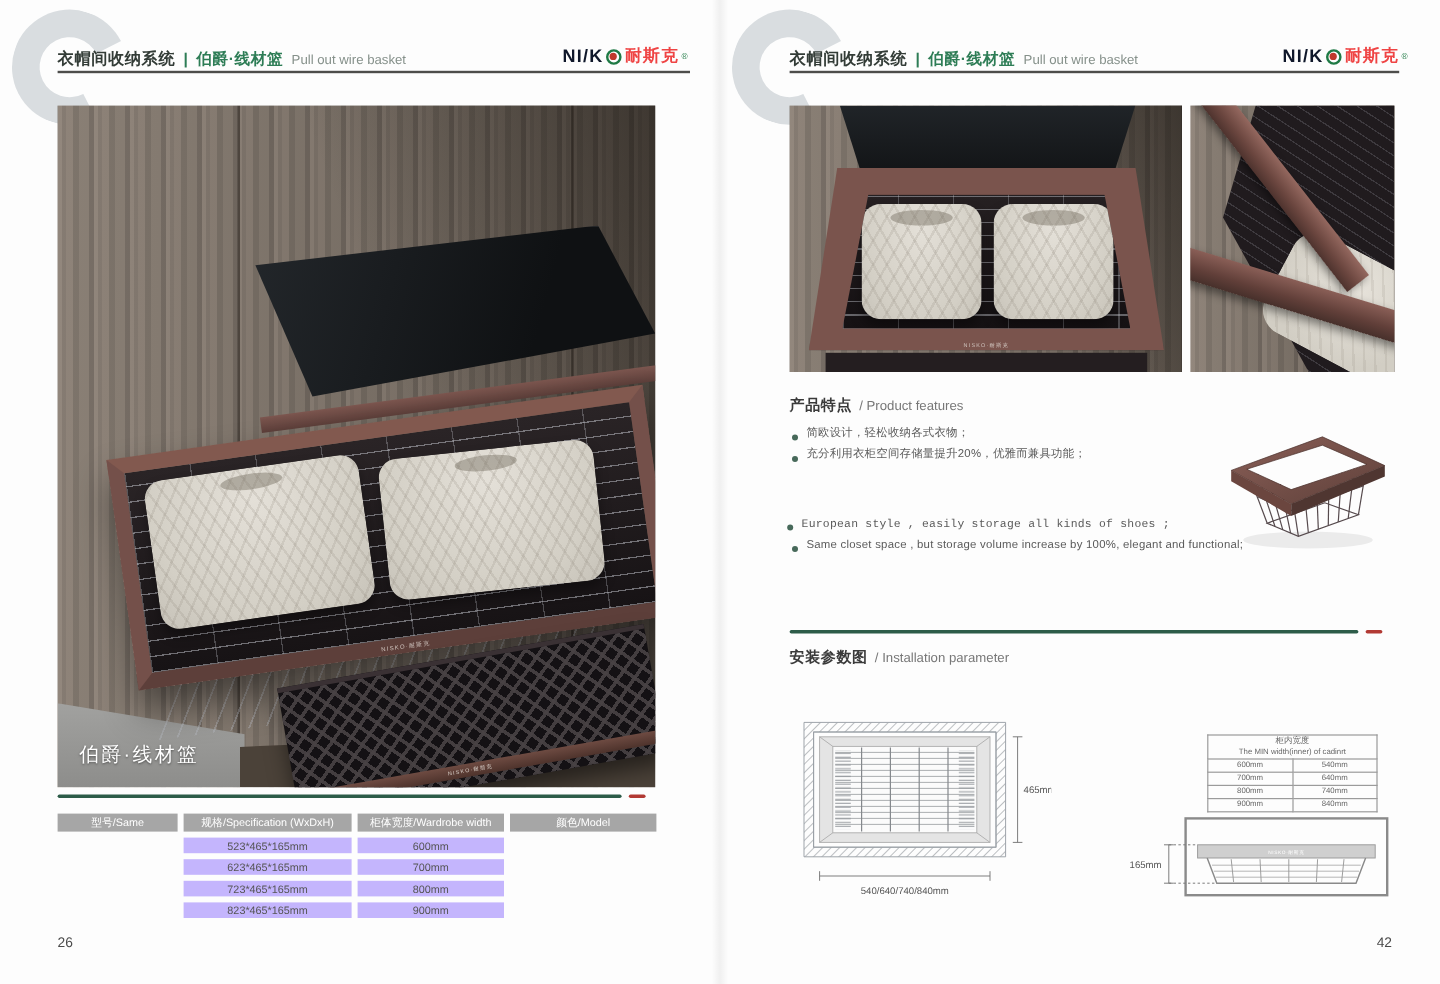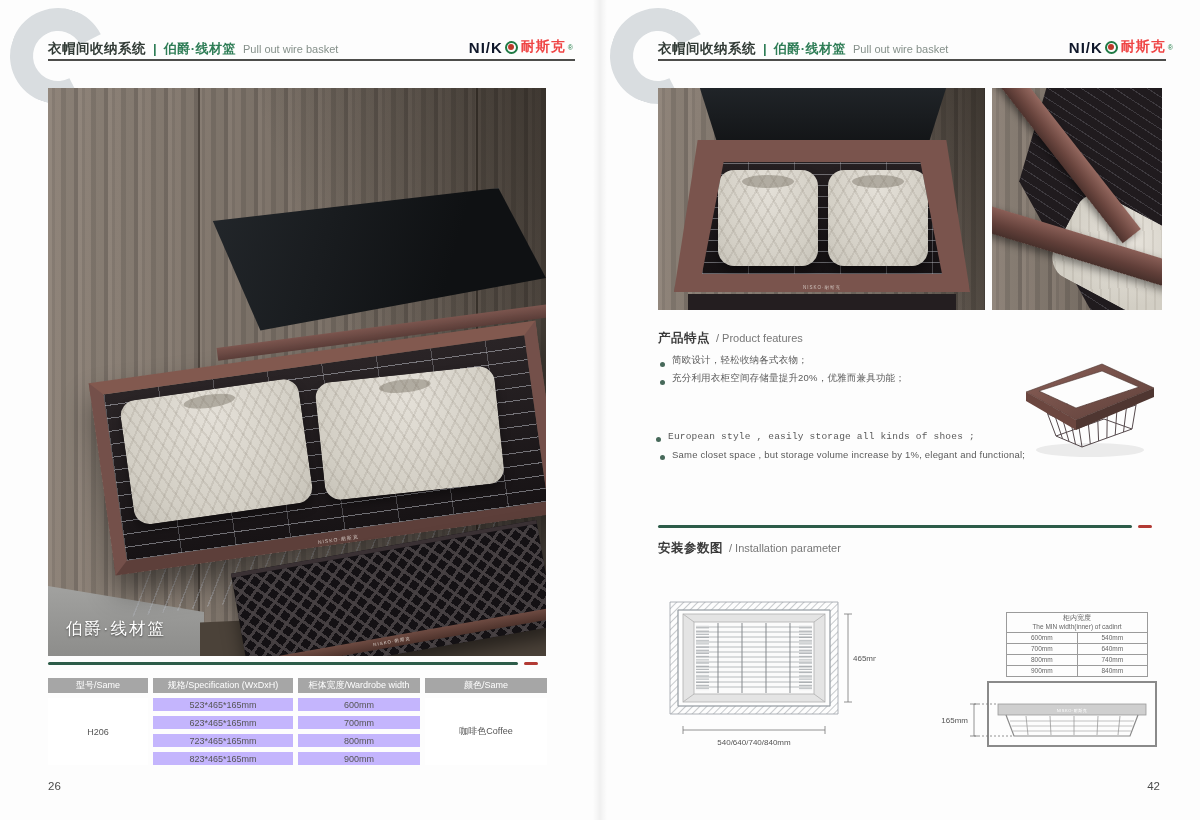--- a/index.html
+++ b/index.html
@@ -189,26 +189,24 @@
     <div class="divider" style="left:48px;right:62px;top:662px;">
       <span class="dv-green"></span>
       <span class="dv-gap"></span>
       <span class="dv-red"></span>
     </div>
 
     <div class="spec-table">
       <div class="th">型号/Same</div>
       <div class="th">规格/Specification (WxDxH)</div>
       <div class="th">柜体宽度/Wardrobe width</div>
-      <div class="th">颜色/Same</div>
-
-      <div class="tdspan" style="grid-column:1;">H206</div>
+      <div class="th">颜色/Model</div>
+
       <div class="tdv" style="grid-column:2;grid-row:2;">523*465*165mm</div>
       <div class="tdv" style="grid-column:3;grid-row:2;">600mm</div>
-      <div class="tdspan" style="grid-column:4;">咖啡色Coffee</div>
       <div class="tdv" style="grid-column:2;grid-row:3;">623*465*165mm</div>
       <div class="tdv" style="grid-column:3;grid-row:3;">700mm</div>
       <div class="tdv" style="grid-column:2;grid-row:4;">723*465*165mm</div>
       <div class="tdv" style="grid-column:3;grid-row:4;">800mm</div>
       <div class="tdv" style="grid-column:2;grid-row:5;">823*465*165mm</div>
       <div class="tdv" style="grid-column:3;grid-row:5;">900mm</div>
     </div>
 
     <div class="page-num">26</div>
   </div>
@@ -259,21 +257,21 @@
     <div class="bullet" style="left:60px;top:372px;">
       <span class="dot"></span>
       <span class="btxt">充分利用衣柜空间存储量提升20%，优雅而兼具功能；</span>
     </div>
     <div class="bullet" style="left:56px;top:431px;font-family:Liberation Mono, monospace;">
       <span class="dot"></span>
       <span class="btxt">European style ,  easily storage all kinds of shoes ;</span>
     </div>
     <div class="bullet" style="left:60px;top:449px;">
       <span class="dot"></span>
-      <span class="btxt">Same closet space ,  but storage volume increase by 1%, elegant and functional;</span>
+      <span class="btxt">Same closet space ,  but storage volume increase by 100%, elegant and functional;</span>
     </div>
 
     <svg style="position:absolute;left:412px;top:338px;" width="150" height="125" viewBox="0 0 150 125">
       <ellipse cx="78" cy="112" rx="54" ry="7" fill="#000" opacity="0.07"></ellipse>
       <g stroke="#564a4d" stroke-width="1" fill="none">
         <path d="M64,70 L70,109"></path>
           <path d="M74.5,66.5 L78.3,106"></path>
           <path d="M85,63 L86.6,103"></path>
         <path d="M95.5,59.5 L94.9,100"></path>
           <path d="M106,56 L103.2,97"></path>

